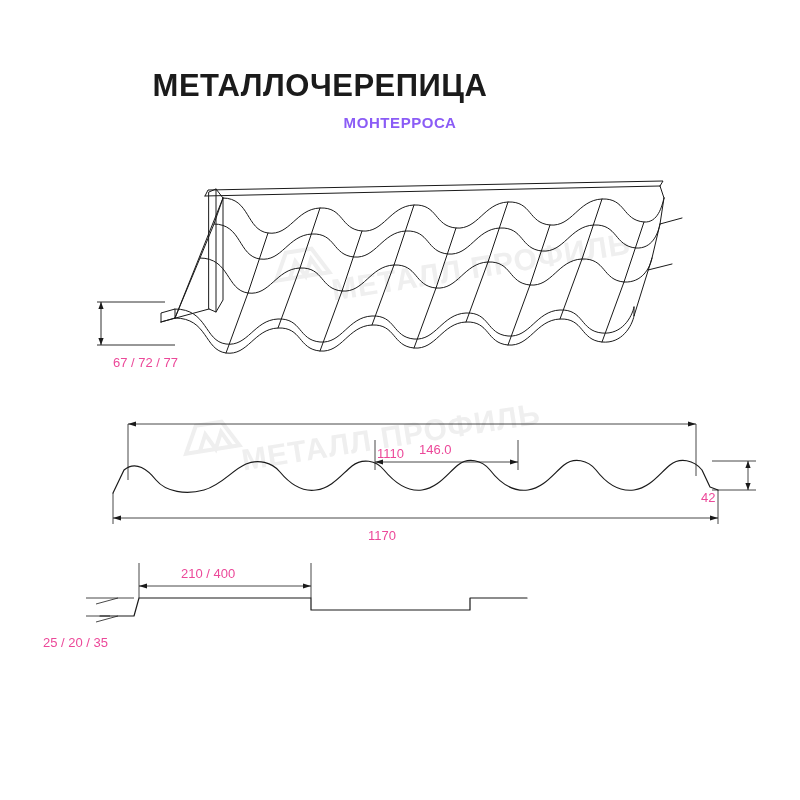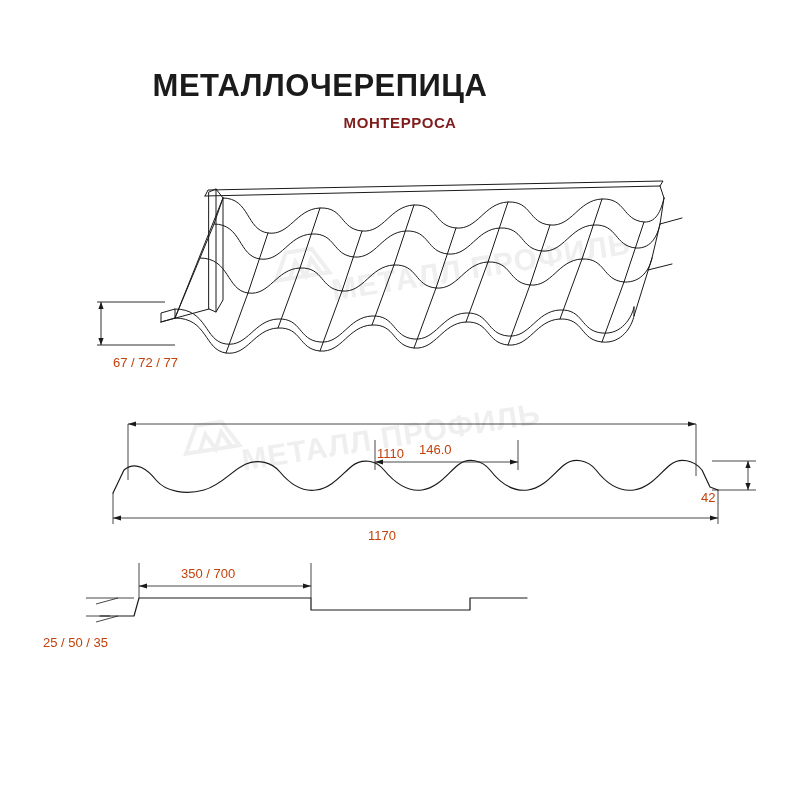--- a/index.html
+++ b/index.html
@@ -34,26 +34,26 @@
   }
   .title-sub {
     position: absolute;
     left: 0;
     top: 114px;
     width: 800px;
     text-align: center;
     font-size: 15px;
     font-weight: bold;
     letter-spacing: 0.6px;
-    color: #7f1d1d;
+    color: #8b5cf6;
   }
   .dim-label {
     position: absolute;
     font-size: 13px;
-    color: #c2410c;
+    color: #ec4899;
     white-space: nowrap;
   }
   .wm {
     position: absolute;
     font-size: 30px;
     font-weight: bold;
     color: #efefef;
     letter-spacing: 1px;
     white-space: nowrap;
     user-select: none;
@@ -270,14 +270,14 @@
     <line x1="96" y1="604" x2="118" y2="598"></line>
     <line x1="96" y1="622" x2="118" y2="616"></line>
   </g>
 </svg>
 
 <div class="dim-label" style="left:113px; top:355px;">67 / 72 / 77</div>
 <div class="dim-label" style="left:377px; top:404px;margin-top:42px;">1110</div>
 <div class="dim-label" style="left:419px; top:442px;">146.0</div>
 <div class="dim-label" style="left:701px; top:442px;margin-top:48px;">42</div>
 <div class="dim-label" style="left:368px; top:528px;">1170</div>
-<div class="dim-label" style="left:181px; top:566px;">350 / 700</div>
-<div class="dim-label" style="left:43px; top:635px;">25 / 50 / 35</div>
+<div class="dim-label" style="left:181px; top:566px;">210 / 400</div>
+<div class="dim-label" style="left:43px; top:635px;">25 / 20 / 35</div>
 
 </body></html>

